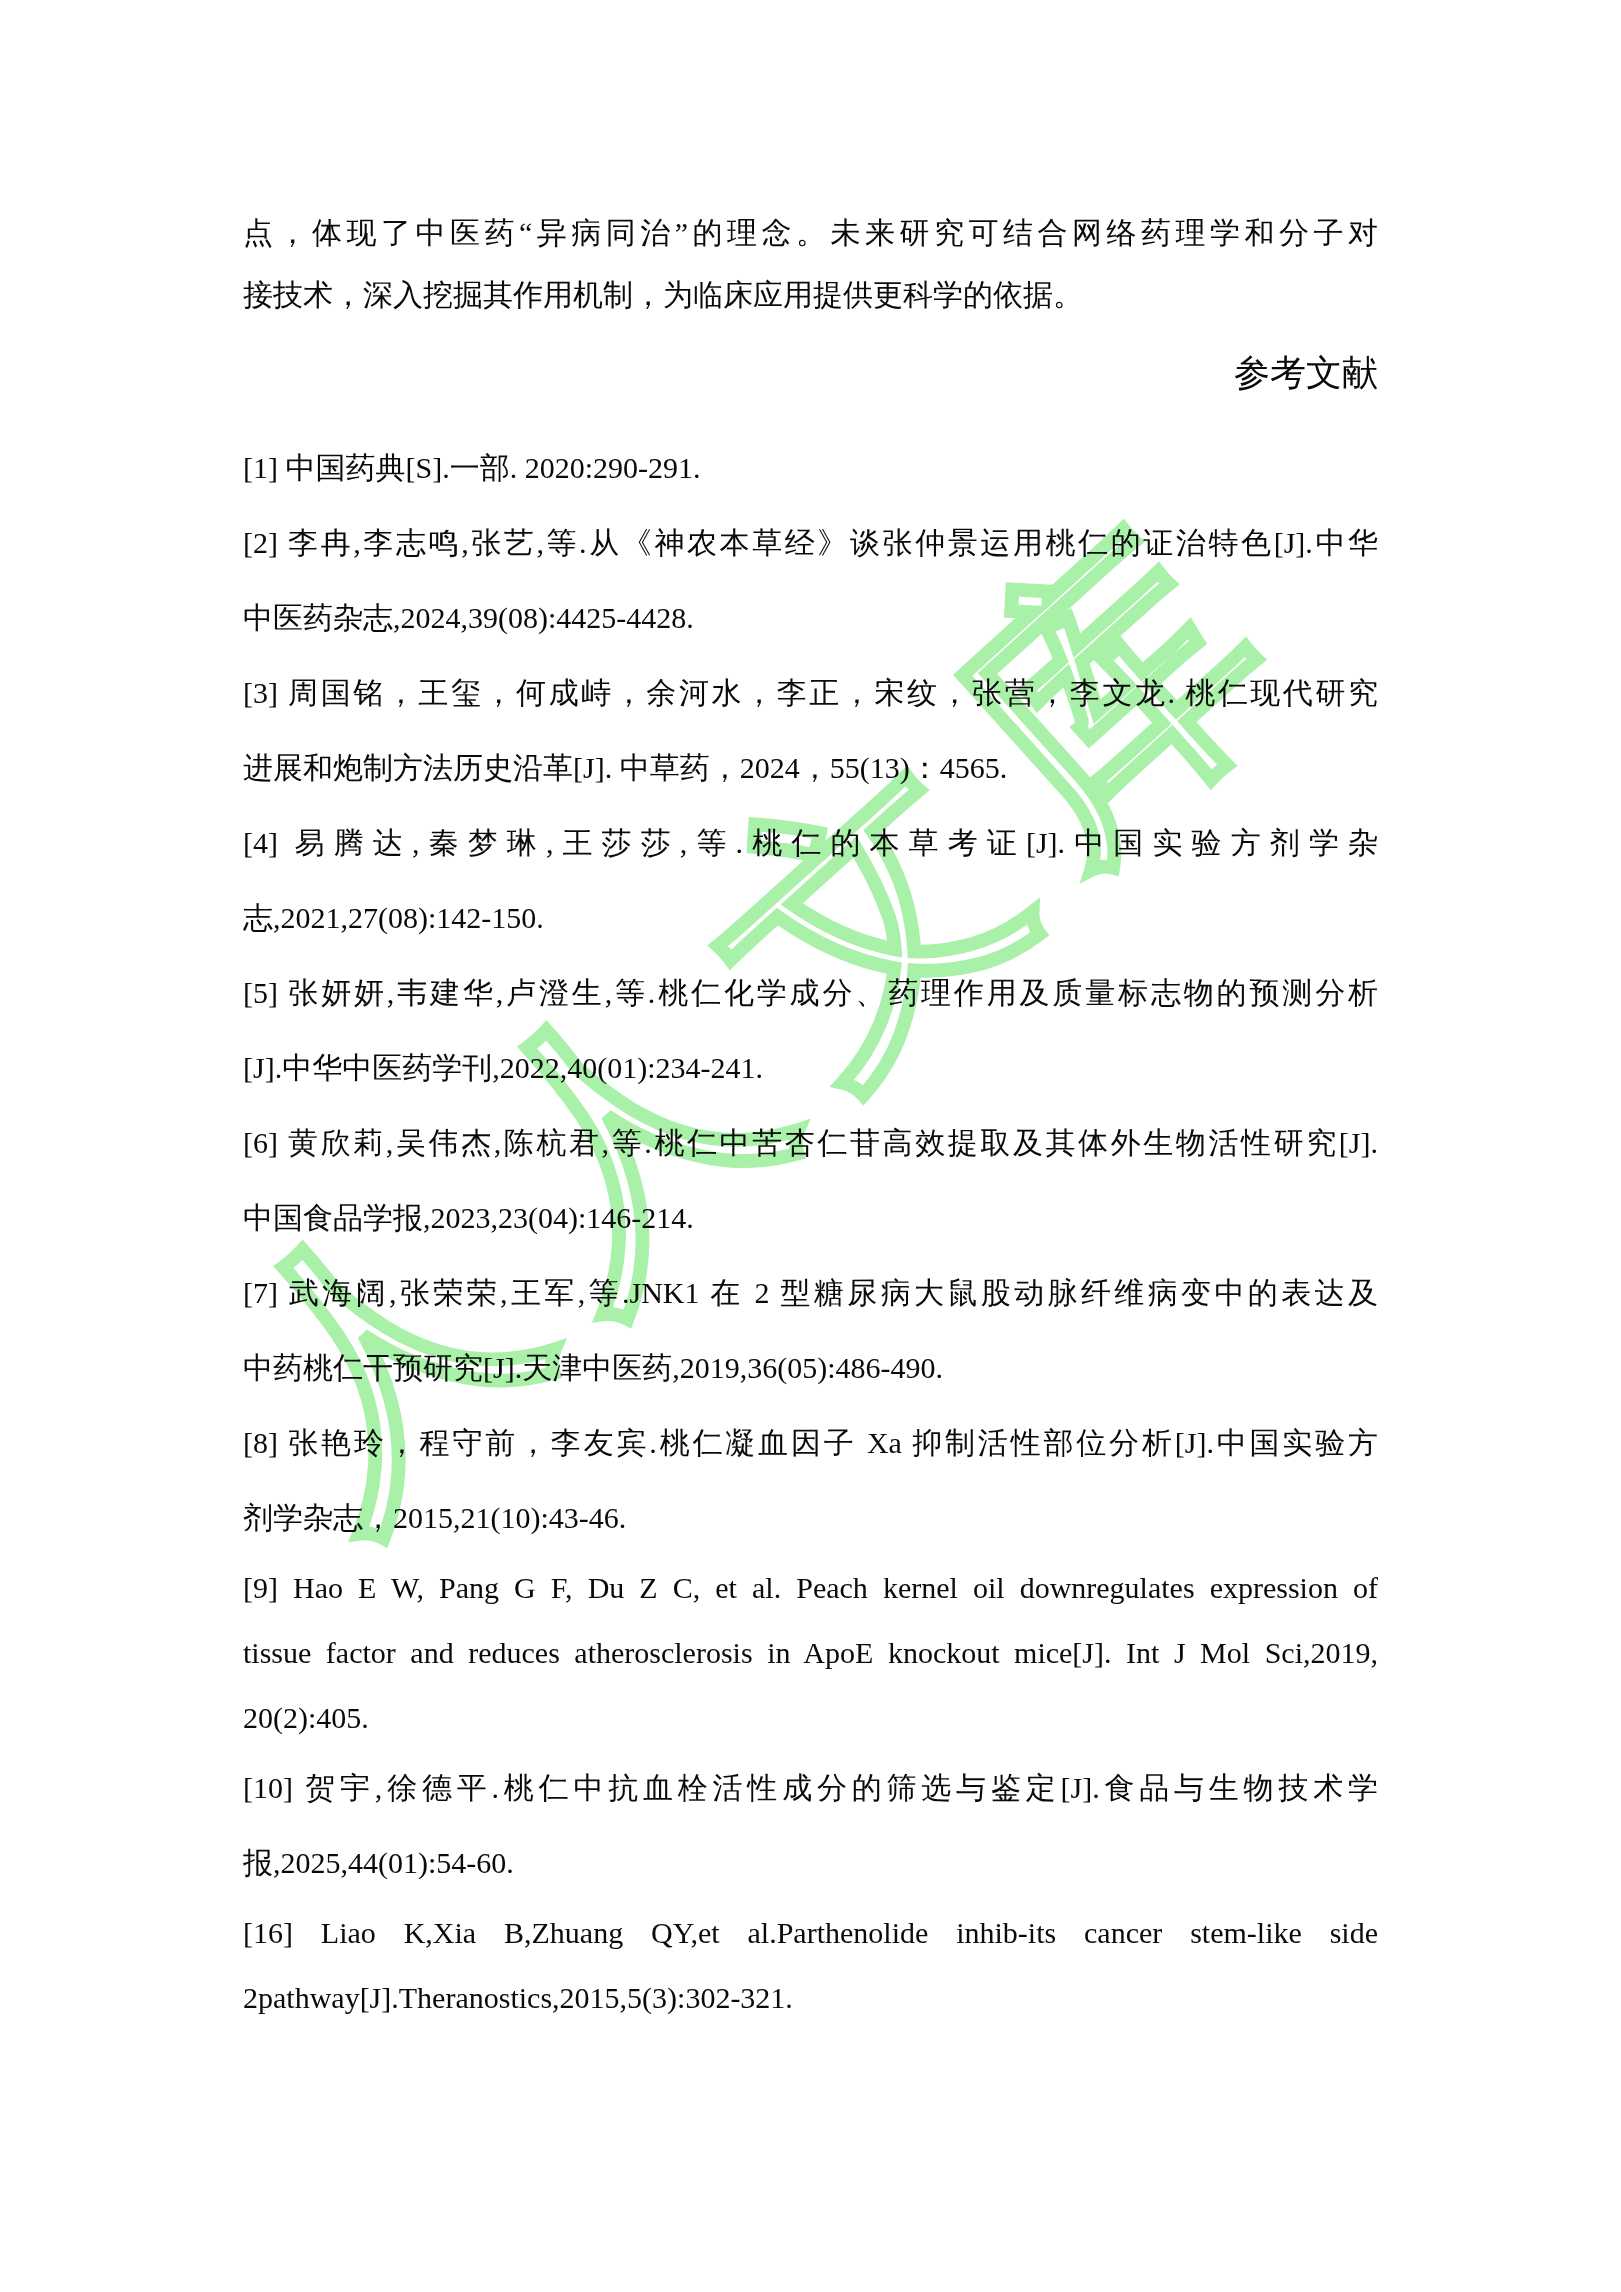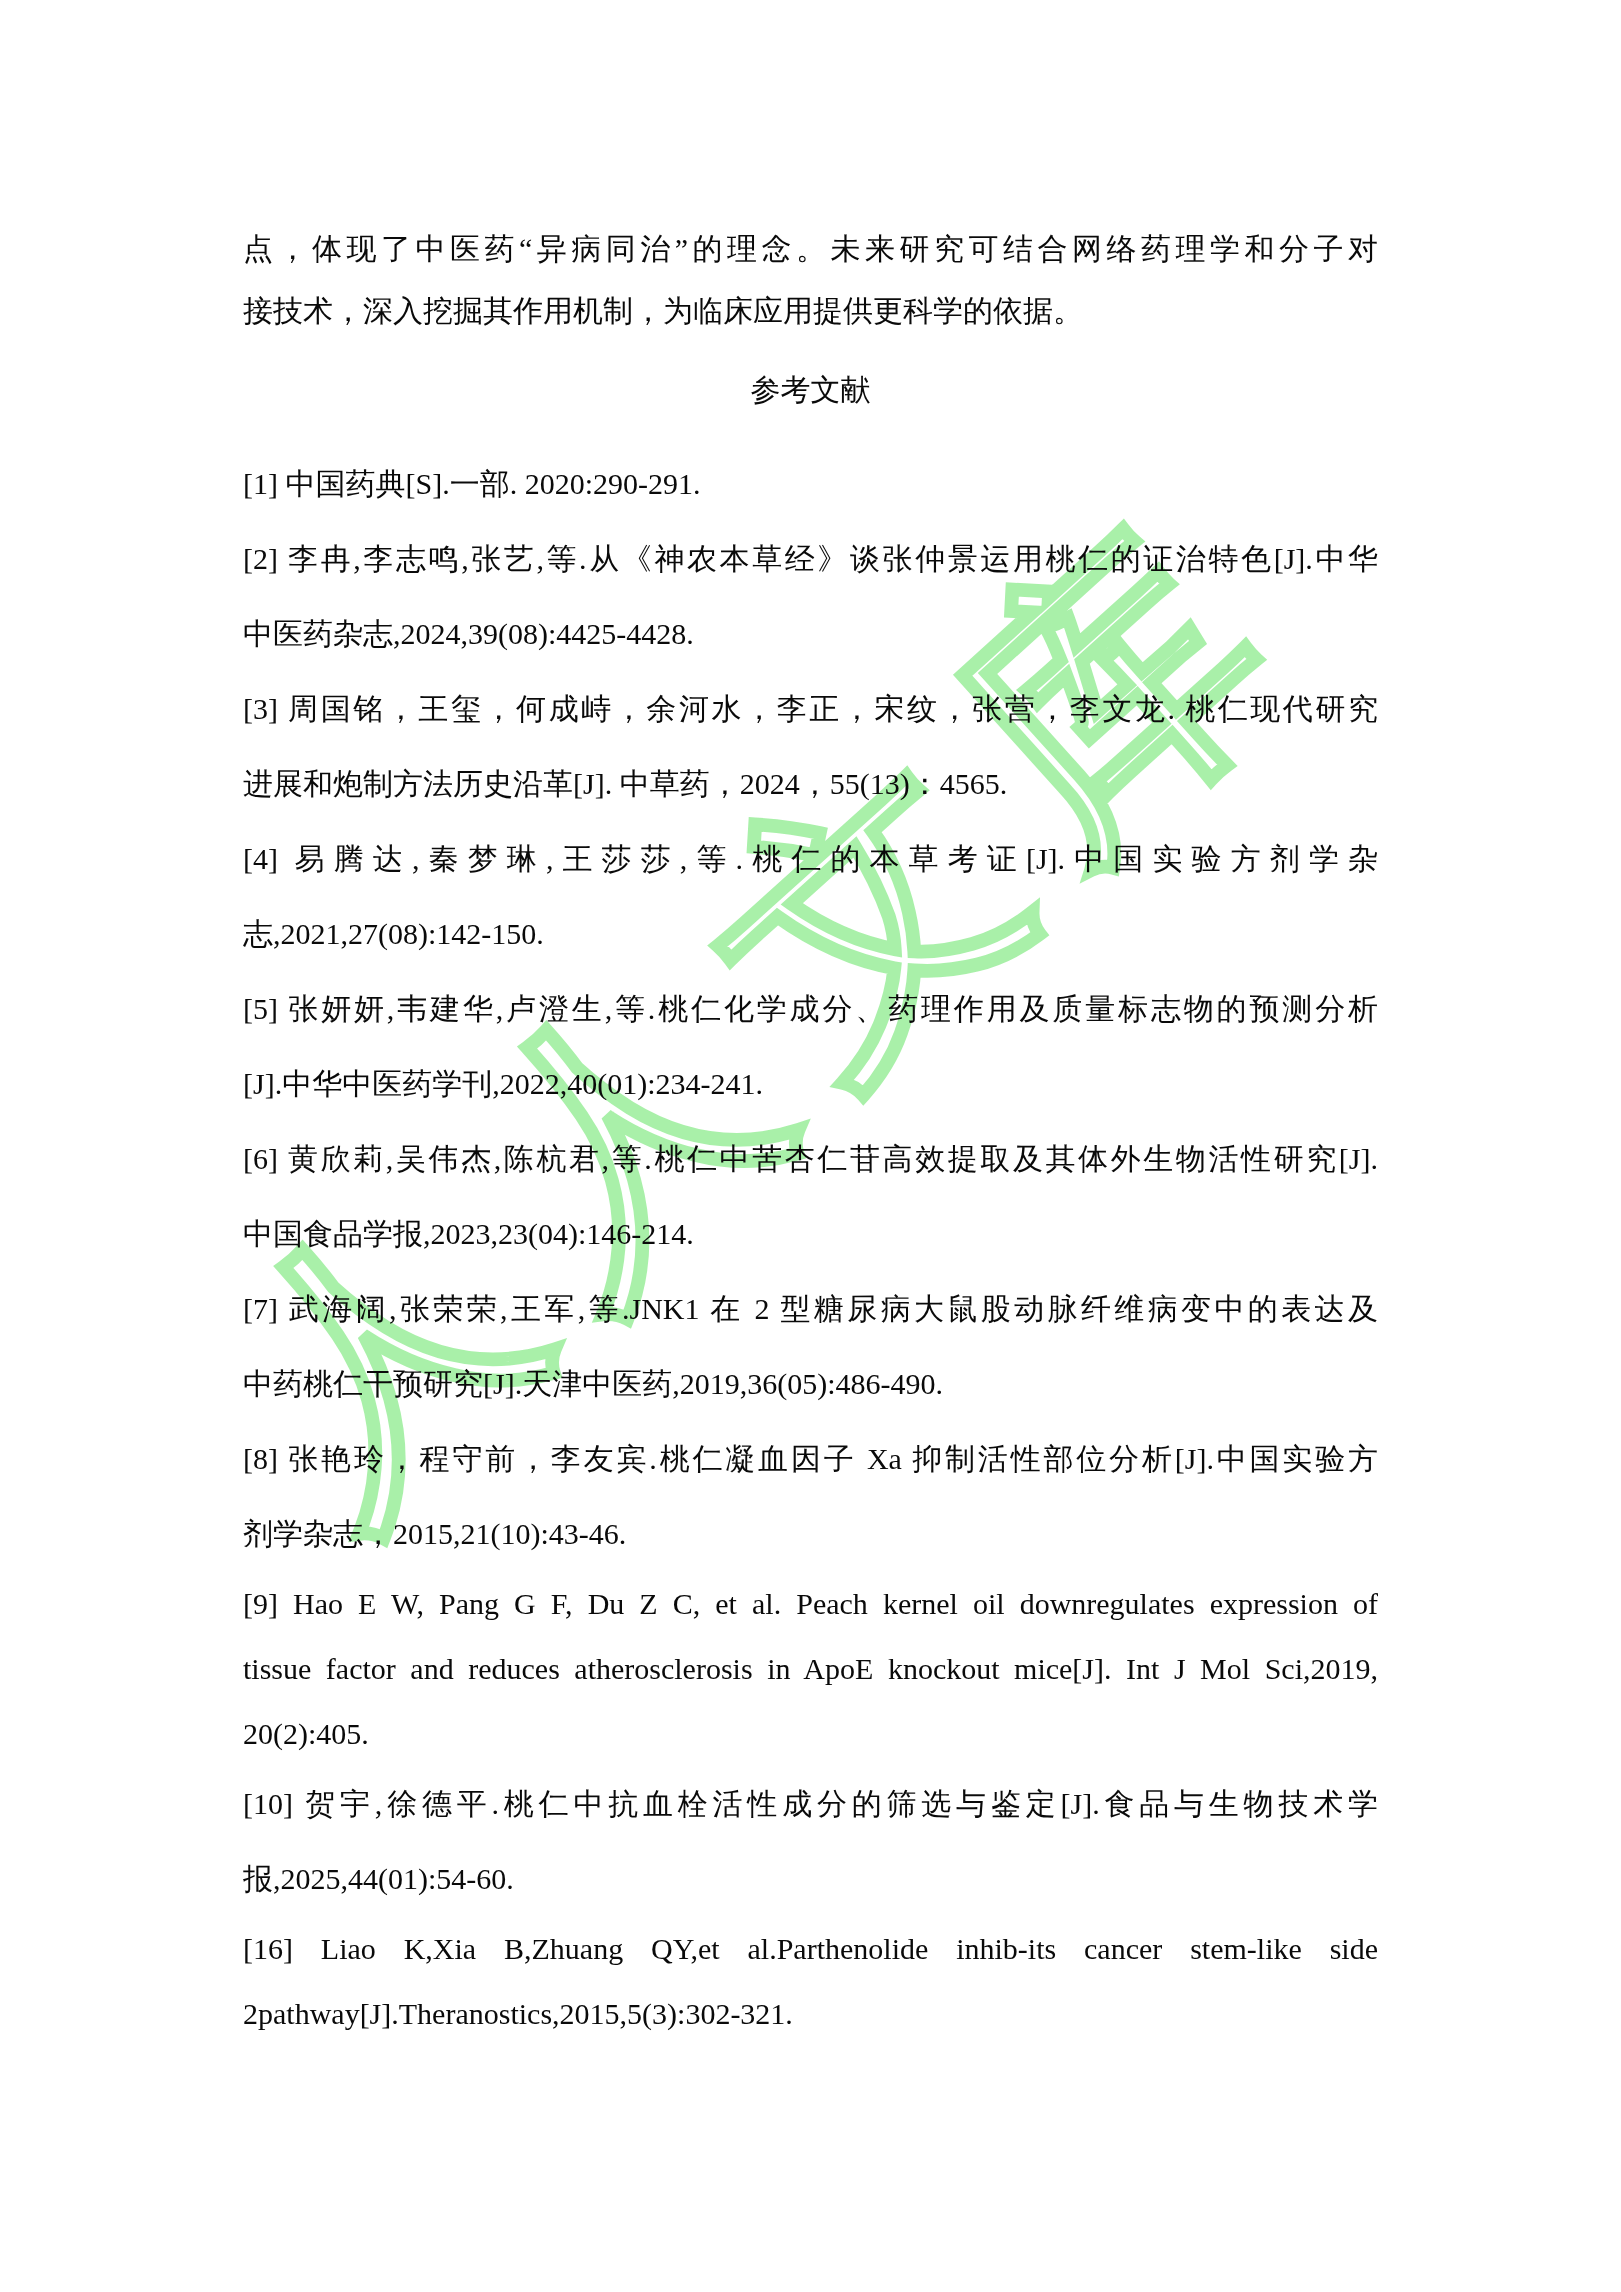--- a/index.html
+++ b/index.html
@@ -26,41 +26,41 @@
     white-space: nowrap;
     color: rgba(150, 236, 150, 0.55);
     -webkit-text-fill-color: transparent;
     -webkit-text-stroke: 4.9px rgba(140, 235, 140, 0.75);
     user-select: none;
     pointer-events: none;
   }
   .content {
     position: absolute;
     left: 243px;
-    top: 218px;
+    top: 202px;
     width: 1135px;
     z-index: 1;
   }
   .line {
     font-size: 30px;
     text-align: justify;
     overflow: hidden;
     white-space: normal;
   }
   .line.para { height: 62px; line-height: 62px; }
   .line.cjk  { height: 75px; line-height: 75px; }
   .line.latin{ height: 65px; line-height: 65px; word-spacing: -0.5px; }
   .line.fill { text-align-last: justify; }
   .heading {
-    font-size: 30px;
+    font-size: 36px;
     height: 75px;
     line-height: 75px;
     margin-top: 9.8px;
     margin-bottom: 19.6px;
-    text-align: center;
+    text-align: right;
   }
 </style>
 </head>
 <body>
 
 <div class="page">
   <div class="watermark">人人文库</div>
   <div class="content">
       <div class="line para fill">点，体现了中医药“异病同治”的理念。未来研究可结合网络药理学和分子对</div>
       <div class="line para">接技术，深入挖掘其作用机制，为临床应用提供更科学的依据。</div>

